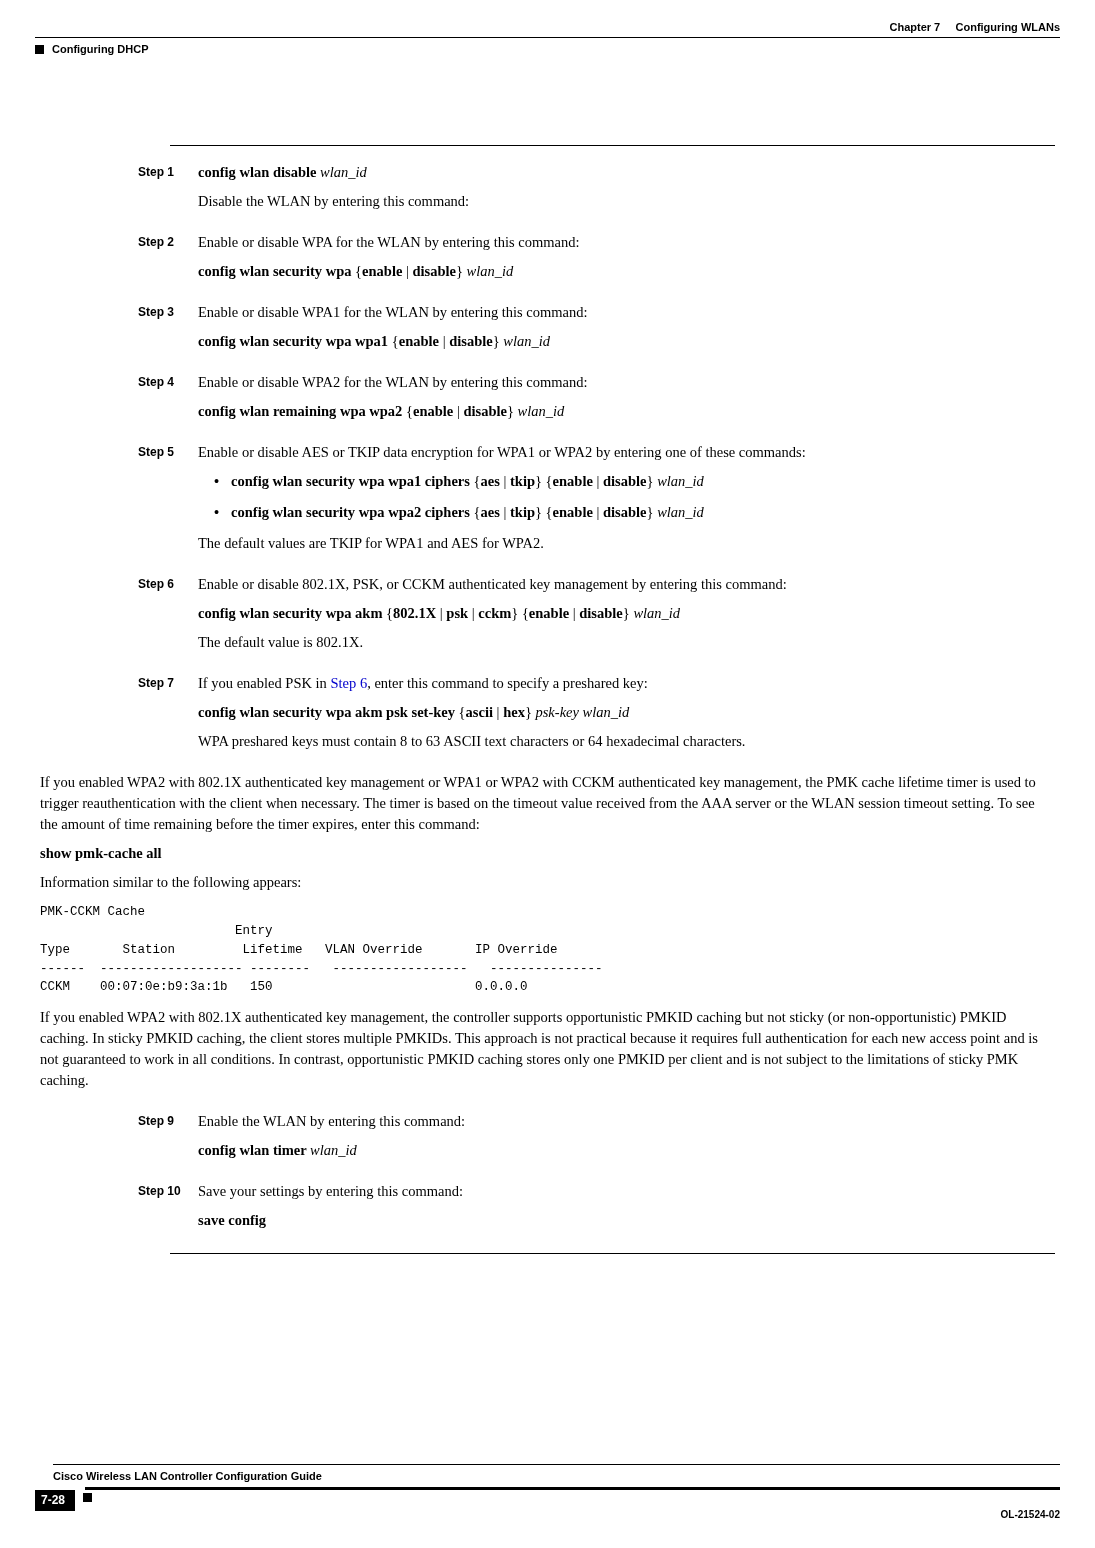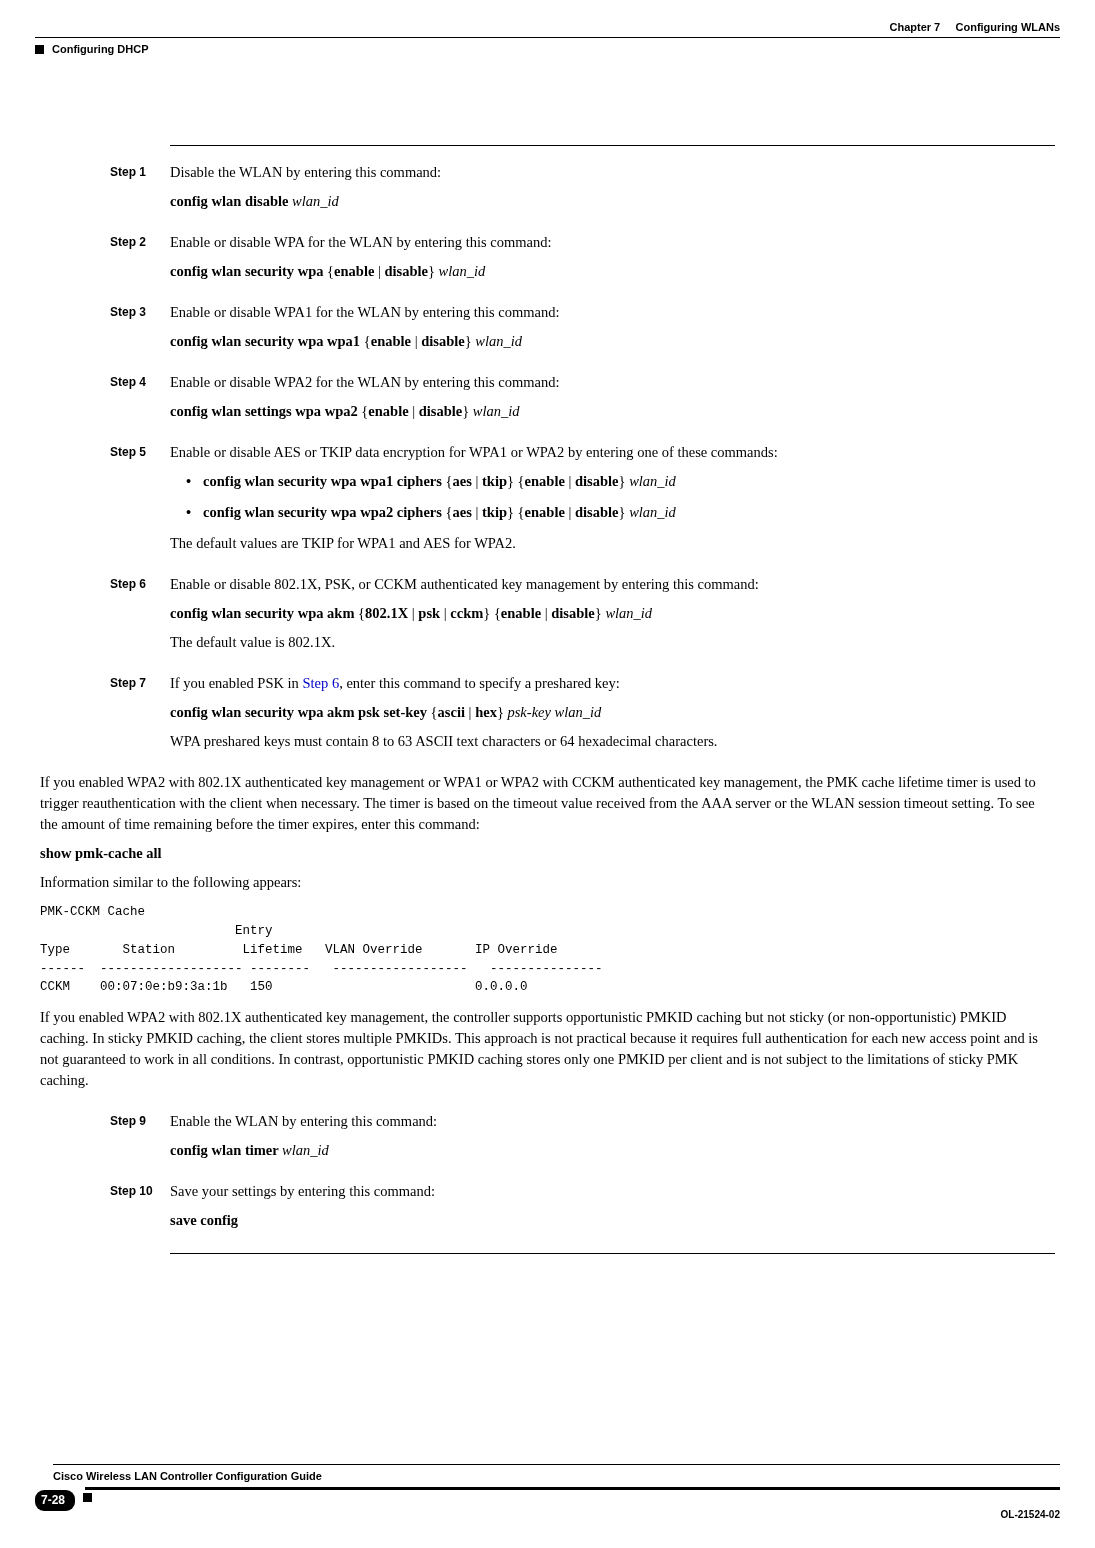--- a/index.html
+++ b/index.html
@@ -73,21 +73,21 @@
       display: flex;
       margin-bottom: 12px;
     }
     .step-label {
       font-family: Arial, Helvetica, sans-serif;
       font-weight: bold;
       font-size: 12px;
       min-width: 60px;
       padding-top: 2px;
       flex-shrink: 0;
-      margin-left: 70px;
+      margin-left: 98px;
     }
     .step-body {
       flex: 1;
     }
     .step-body p {
       margin-bottom: 8px;
     }
     .bold {
       font-weight: bold;
     }
@@ -147,21 +147,20 @@
       margin-right: 35px;
     }
     .page-badge {
       background: #000;
       color: #fff;
       font-weight: bold;
       font-size: 12px;
       padding: 2px 6px;
       min-width: 40px;
       text-align: left;
-      border-radius: 9px;
     }
     .footer-black-sq {
       width: 9px;
       height: 9px;
       background: #000;
       display: inline-block;
       margin-left: 8px;
       margin-top: 3px;
     }
     .footer-doc-id {
@@ -191,22 +190,22 @@
     <span class="header-subtitle">Configuring DHCP</span>
   </div>
 </div>
 
 <div class="content">
   <div class="step-rule"></div>
 
   <div class="step">
     <div class="step-label">Step 1</div>
     <div class="step-body">
+      <p><span class="bold">config wlan disable </span><span class="italic">wlan_id</span></p>
       <p>Disable the WLAN by entering this command:</p>
-      <p><span class="bold">config wlan disable </span><span class="italic">wlan_id</span></p>
     </div>
   </div>
 
   <div class="step">
     <div class="step-label">Step 2</div>
     <div class="step-body">
       <p>Enable or disable WPA for the WLAN by entering this command:</p>
       <p><span class="bold">config wlan security wpa </span><span>{</span><span class="bold">enable</span><span> | </span><span class="bold">disable</span><span>} </span><span class="italic">wlan_id</span></p>
     </div>
   </div>
@@ -216,21 +215,21 @@
     <div class="step-body">
       <p>Enable or disable WPA1 for the WLAN by entering this command:</p>
       <p><span class="bold">config wlan security wpa wpa1 </span><span>{</span><span class="bold">enable</span><span> | </span><span class="bold">disable</span><span>} </span><span class="italic">wlan_id</span></p>
     </div>
   </div>
 
   <div class="step">
     <div class="step-label">Step 4</div>
     <div class="step-body">
       <p>Enable or disable WPA2 for the WLAN by entering this command:</p>
-      <p><span class="bold">config wlan settings wpa wpa2 </span><span>{</span><span class="bold">enable</span><span> | </span><span class="bold">disable</span><span>} </span><span class="italic">wlan_id</span></p>
+      <p><span class="bold">config wlan remaining wpa wpa2 </span><span>{</span><span class="bold">enable</span><span> | </span><span class="bold">disable</span><span>} </span><span class="italic">wlan_id</span></p>
     </div>
   </div>
 
   <div class="step">
     <div class="step-label">Step 5</div>
     <div class="step-body">
       <p>Enable or disable AES or TKIP data encryption for WPA1 or WPA2 by entering one of these commands:</p>
       <div class="bullet-list">
         <div class="bullet-item">
           <span class="bullet-dot">•</span>

